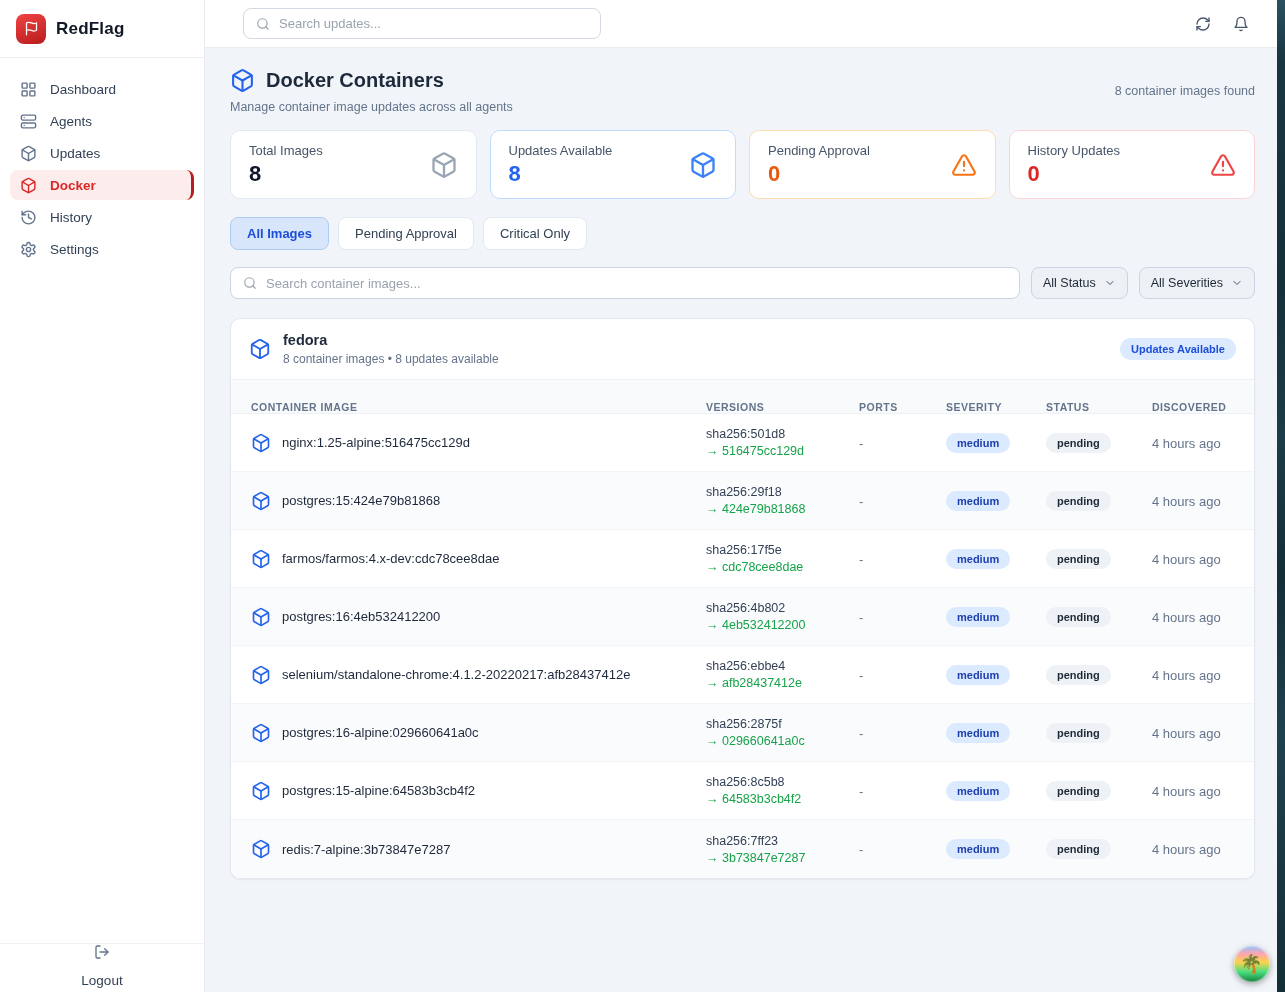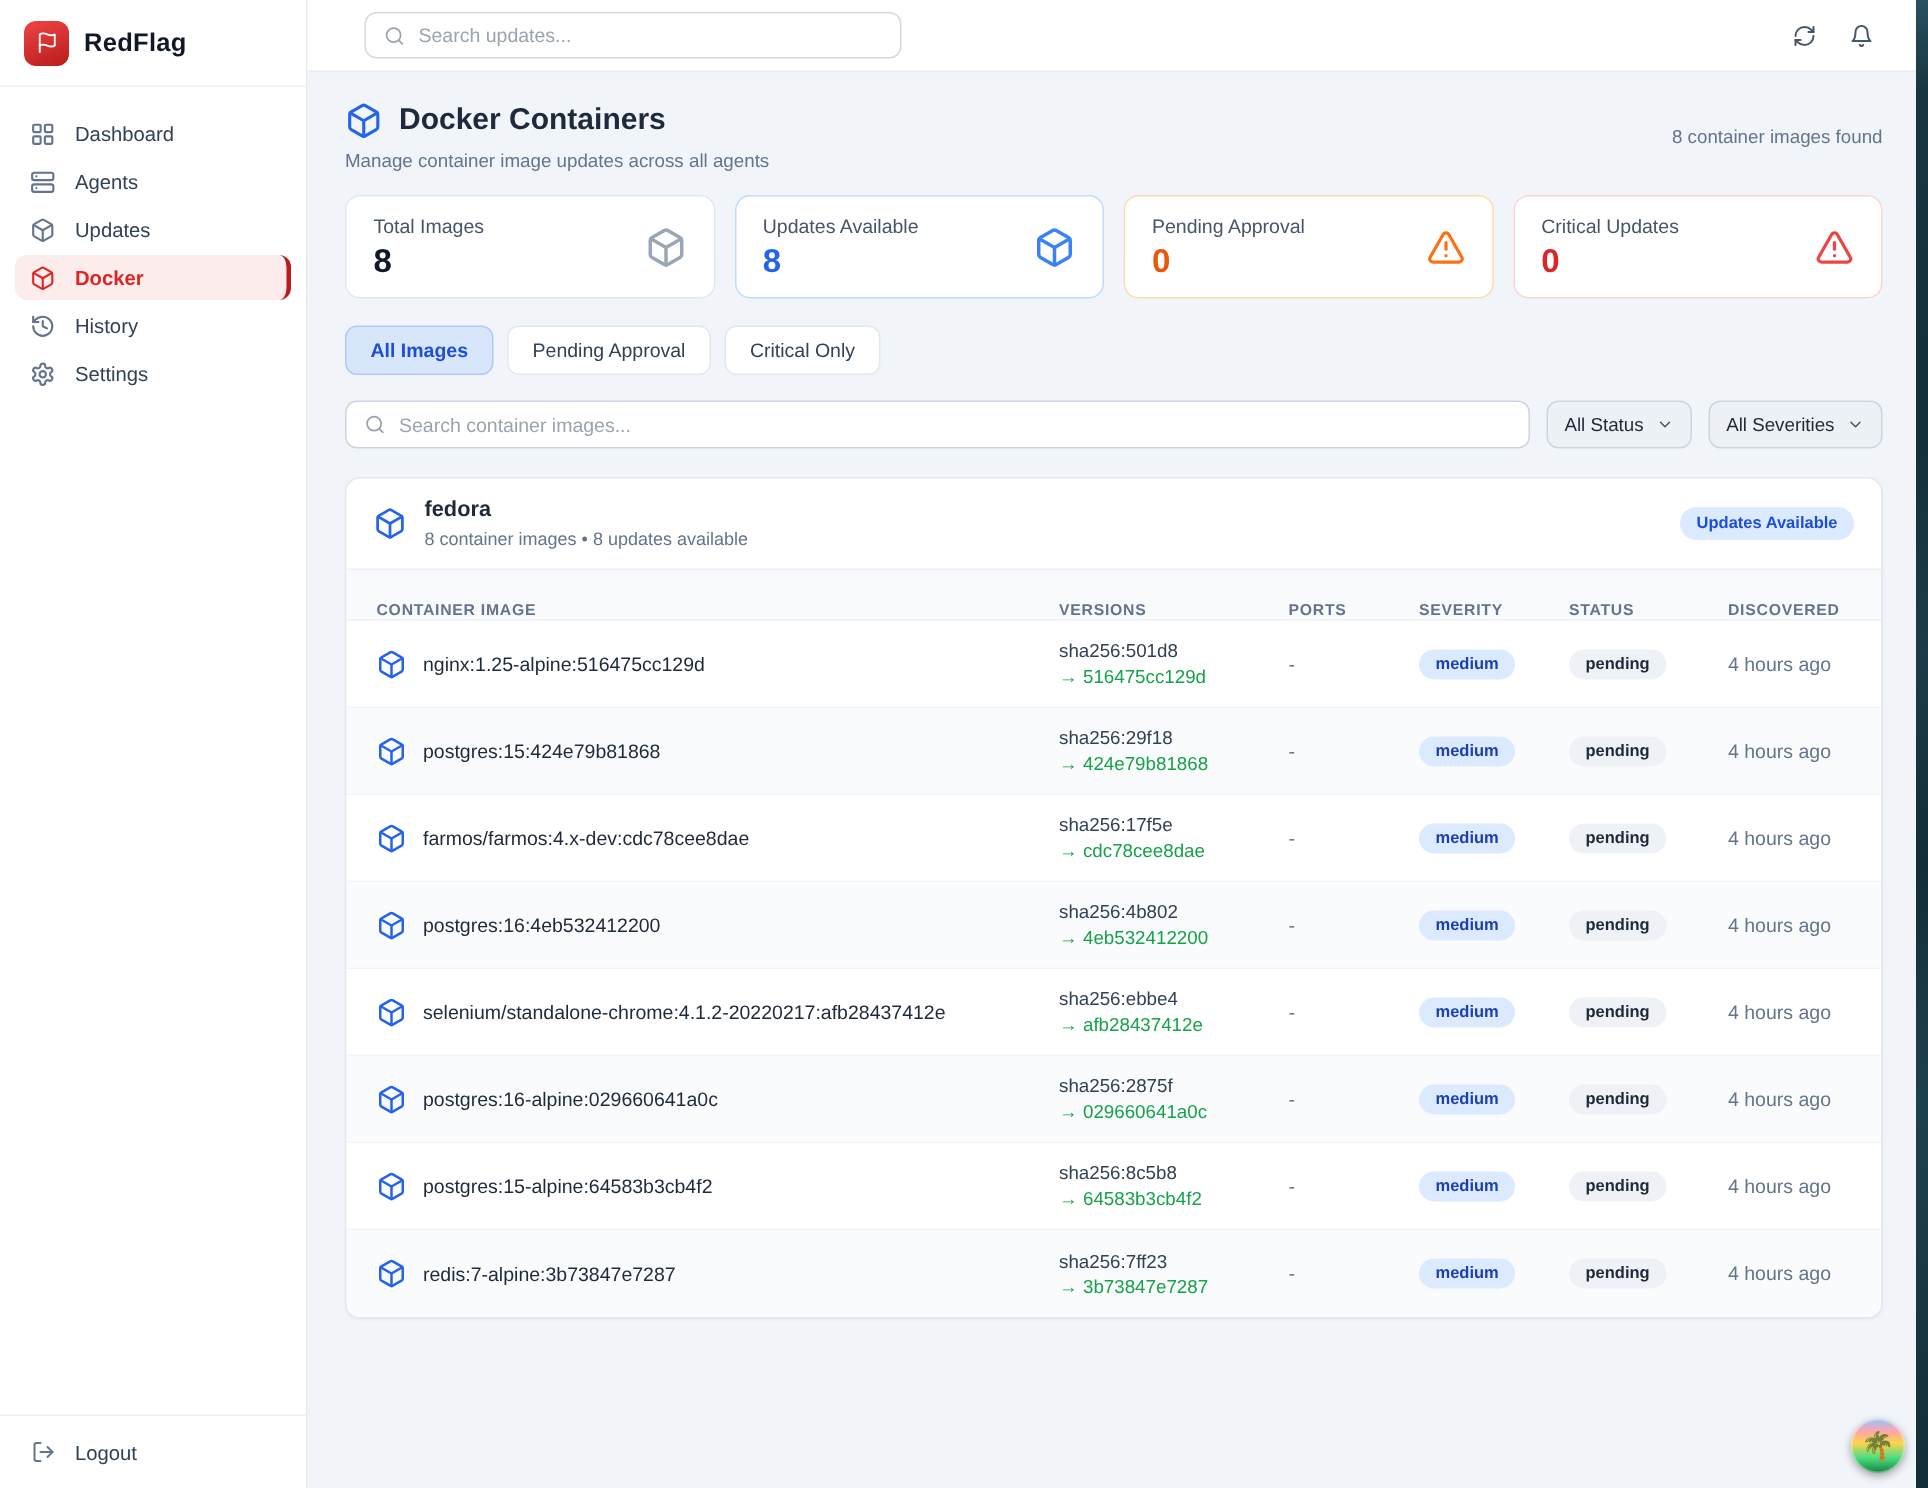--- a/index.html
+++ b/index.html
@@ -13,21 +13,21 @@
   .sidebar { width:205px; background:#fff; border-right:1px solid #e6e9ee; display:flex; flex-direction:column; }
   .sidebar-header { height:58px; display:flex; align-items:center; gap:10px; padding:0 16px; border-bottom:1px solid #eef0f3; }
   .logo-box { width:30px; height:30px; border-radius:8px; background:linear-gradient(160deg,#ef4444,#b91c1c); color:#fff; display:flex; align-items:center; justify-content:center; }
   .logo-box .ic { width:15px; height:15px; }
   .brand-name { font-size:17px; font-weight:700; color:#111827; letter-spacing:.2px; }
   .nav { flex:1; padding:16px 10px; }
   .nav-item { height:30px; margin-bottom:2px; display:flex; align-items:center; gap:13px; padding:0 10px; border-radius:8px; font-size:13.5px; color:#334155; cursor:pointer; }
   .nav-item .nav-ic { width:17px; height:17px; color:#64748b; flex:0 0 auto; }
   .nav-item.active { background:#fdecec; color:#dc2626; font-weight:600; border-right:3px solid #b91c1c; }
   .nav-item.active .nav-ic { color:#dc2626; }
-  .sidebar-footer { height:49px; border-top:1px solid #eef0f3; display:flex; align-items:center; gap:13px; padding:0 21px; font-size:13.5px; color:#334155; cursor:pointer; }
+  .sidebar-footer { height:49px; border-top:1px solid #eef0f3; display:flex; align-items:center; gap:13px; padding:0 21px; font-size:13.5px; color:#334155; cursor:pointer;flex-direction:column; }
   .sidebar-footer .nav-ic { width:16px; height:16px; color:#64748b; }
 
   
   .main { flex:1; display:flex; flex-direction:column; min-width:0; }
   .topbar { height:48px; background:#fff; border-bottom:1px solid #e8ebef; display:flex; align-items:center; padding:0 28px 0 38px; flex:0 0 auto; }
   .search-box { width:358px; height:31px; border:1px solid #d3d9e0; border-radius:8px; display:flex; align-items:center; gap:9px; padding:0 12px; background:#fff; }
   .search-box .s-ic { width:14px; height:14px; color:#9aa3af; flex:0 0 auto; }
   .search-box input { border:none; outline:none; flex:1; font-size:13px; color:#1f2937; font-family:inherit; background:transparent; }
   .search-box input::placeholder { color:#9aa3af; }
   .topbar-actions { margin-left:auto; display:flex; align-items:center; gap:22px; }
@@ -302,21 +302,21 @@
               <svg viewBox="0 0 24 24" fill="none" stroke="currentColor" stroke-width="2" stroke-linecap="round" stroke-linejoin="round">
                 <path d="m21.73 18-8-14a2 2 0 0 0-3.48 0l-8 14A2 2 0 0 0 4 21h16a2 2 0 0 0 1.73-3Z"></path>
                 <line x1="12" y1="9" x2="12" y2="13"></line>
                 <line x1="12" y1="17" x2="12.01" y2="17"></line>
               </svg>
             </span>
           </div>
 
           <div class="stat-card red">
             <div>
-              <div class="stat-label">Critical Updates</div>
+              <div class="stat-label">History Updates</div>
               <div class="stat-value">0</div>
             </div>
             <span class="stat-ic">
               <svg viewBox="0 0 24 24" fill="none" stroke="currentColor" stroke-width="2" stroke-linecap="round" stroke-linejoin="round">
                 <path d="m21.73 18-8-14a2 2 0 0 0-3.48 0l-8 14A2 2 0 0 0 4 21h16a2 2 0 0 0 1.73-3Z"></path>
                 <line x1="12" y1="9" x2="12" y2="13"></line>
                 <line x1="12" y1="17" x2="12.01" y2="17"></line>
               </svg>
             </span>
           </div>

